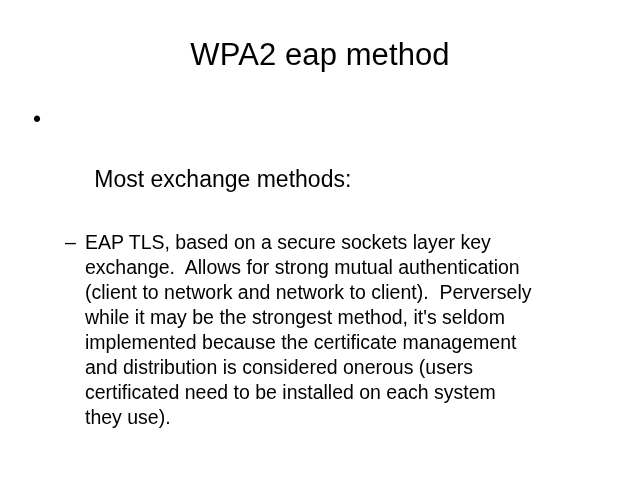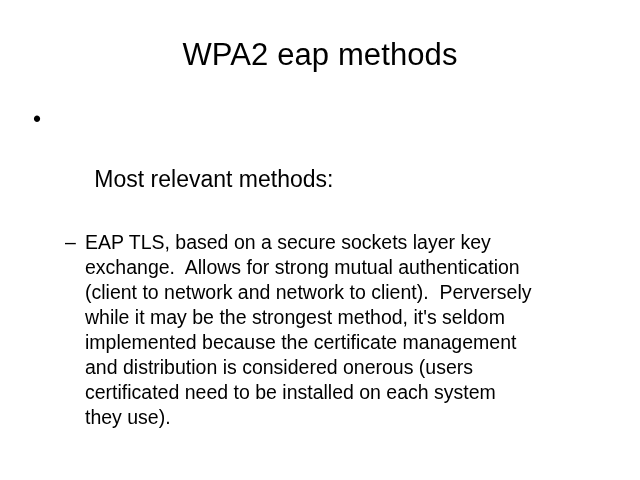--- a/index.html
+++ b/index.html
@@ -83,27 +83,27 @@
     font-size: 19.5px;
     line-height: 25px;
     margin-top: 33px;
   }
 </style>
 </head>
 <body>
 
 <div class="slide">
 
-  <div class="slide-title">WPA2 eap methods</div>
+  <div class="slide-title">WPA2 eap method</div>
 
   <div class="slide-body">
 
     <div class="bullet-l1">
       <span class="marker">•</span>
-      <span class="label">Most relevant methods:</span>
+      <span class="label">Most exchange methods:</span>
     </div>
 
     <div class="bullet-l2">
       <span class="marker">–</span>
       <span class="para">EAP TLS, based on a secure sockets layer key
 exchange.  Allows for strong mutual authentication
 (client to network and network to client).  Perversely
 while it may be the strongest method, it's seldom
 implemented because the certificate management
 and distribution is considered onerous (users

